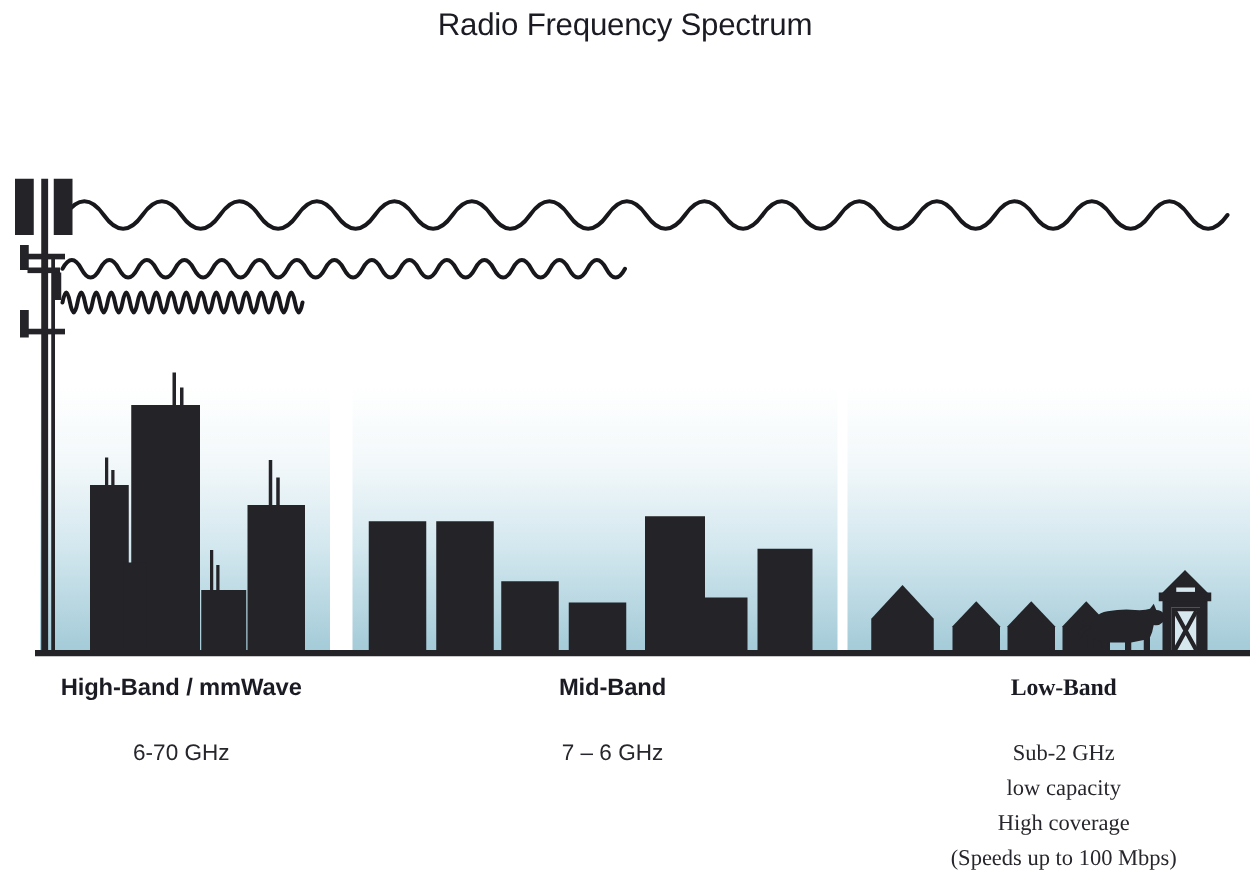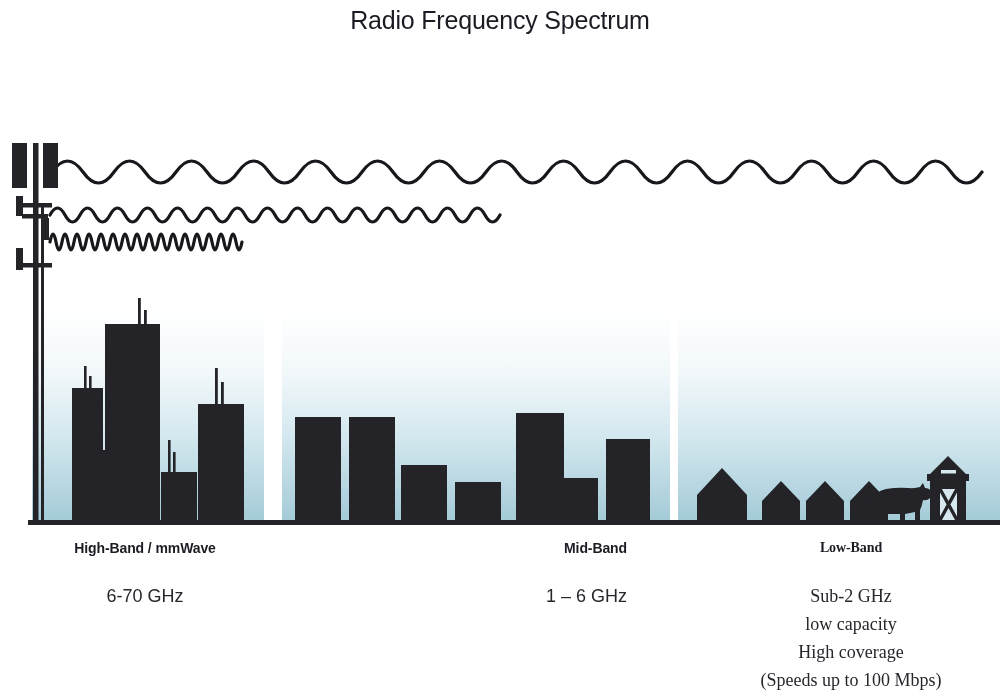--- a/index.html
+++ b/index.html
@@ -49,24 +49,24 @@
     top: 540px;
     width: 1000px;
     height: 160px;
   }
   .col {
     position: absolute;
     top: 0;
     text-align: center;
   }
   .col-high { left: 0px;   width: 290px; }
-  .col-mid  { left: 327px; width: 300px; text-align: right; }
+  .col-mid  { left: 340px; width: 300px; }
   .col-low  { left: 690px; width: 322px; font-family: Liberation Serif, serif; }
   .band-name {
-    font-size: 14px;
+    font-size: 19px;
     font-weight: bold;
     letter-spacing: -0.1px;
     color: #1b1b24;
     margin: 0 0 26px 0;
     white-space: nowrap;
   }
   .band-line {
     font-size: 18px;
     font-weight: normal;
     color: #26262c;
@@ -231,21 +231,21 @@
 
   <div class="captions">
 
     <div class="col col-high">
       <div class="band-name">High-Band / mmWave</div>
       <div class="band-line">6-70 GHz</div>
     </div>
 
     <div class="col col-mid">
       <div class="band-name">Mid-Band</div>
-      <div class="band-line">1 – 6 GHz</div>
+      <div class="band-line">7 – 6 GHz</div>
     </div>
 
     <div class="col col-low">
       <div class="band-name">Low-Band</div>
       <div class="band-line">Sub-2 GHz</div>
       <div class="band-line">low capacity</div>
       <div class="band-line">High coverage</div>
       <div class="band-line">(Speeds up to 100 Mbps)</div>
     </div>
 

